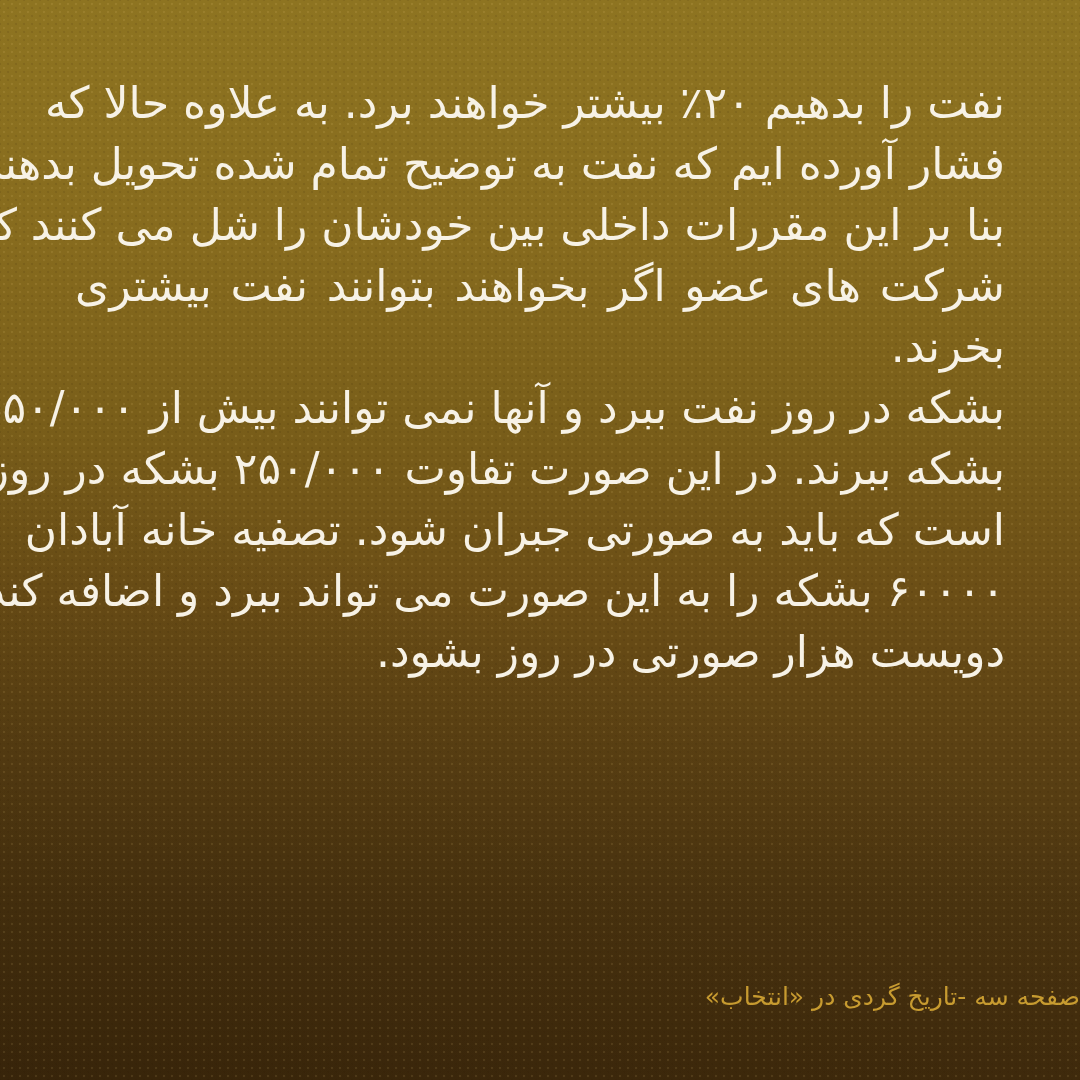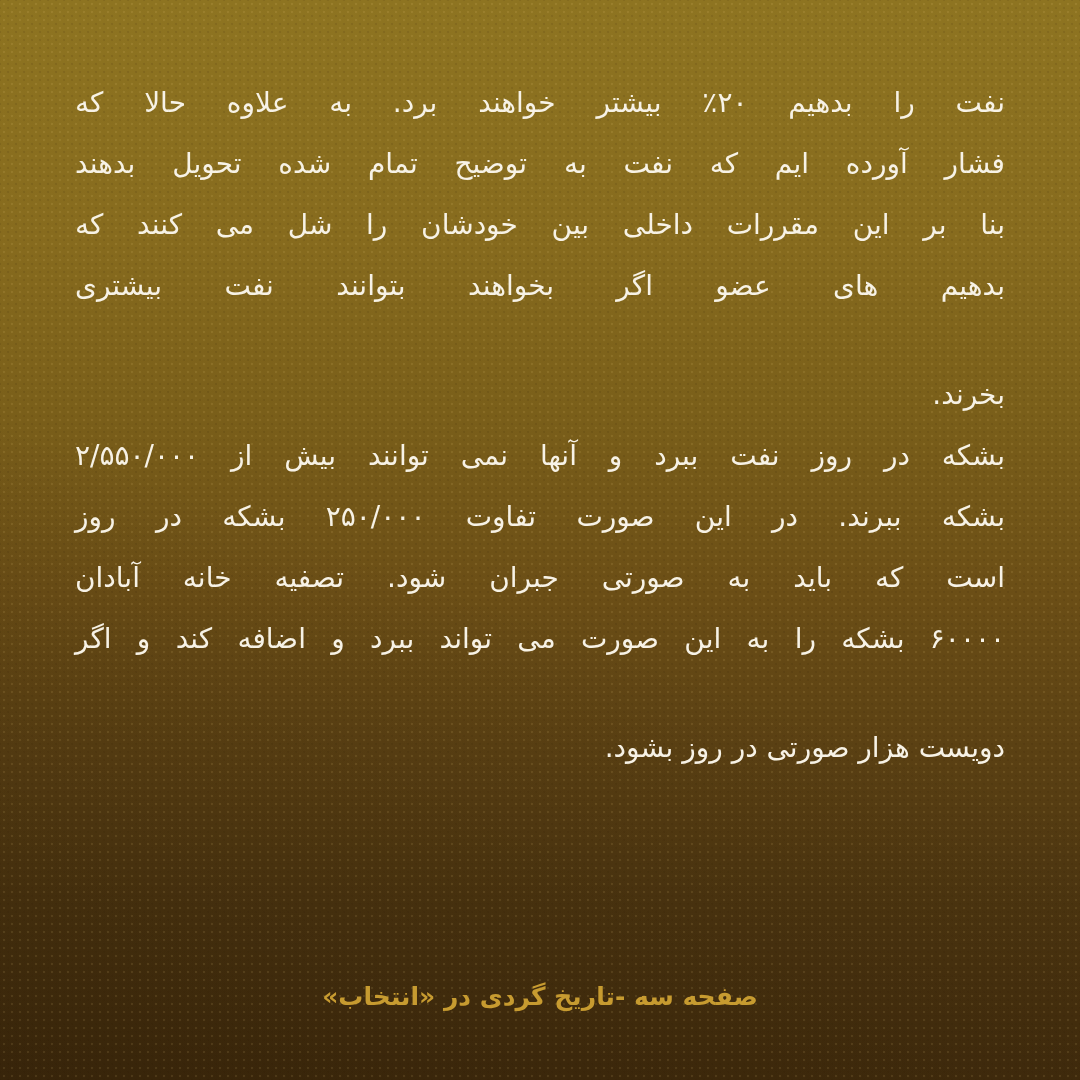--- a/index.html
+++ b/index.html
@@ -25,56 +25,54 @@
     position:absolute;inset:0;pointer-events:none;
     background-image:
       radial-gradient(rgba(255,225,140,0.10) 1px, rgba(0,0,0,0) 1.6px),
       radial-gradient(rgba(40,20,0,0.10) 1px, rgba(0,0,0,0) 1.6px);
     background-size:8px 8px, 8px 8px;
     background-position:0 0, 4px 4px;
   }
   .article{
     position:absolute;top:72px;right:75px;left:75px;
     color:var(--text-color,#f7f2e6);
-    font-size:28px;line-height:61px;
+    font-size:44px;line-height:61px;
     direction:rtl;
   }
   .line{
     text-align:justify;
     -moz-text-align-last:justify;
     text-align-last:justify;
     white-space:nowrap;
     height:61px;
   }
   .line.para-end{
     text-align:center;
     -moz-text-align-last:right;
     text-align-last:right;
-    margin-top:48px;
   }
   .footer{
     position:absolute;left:0;right:0;top:982px;
-    text-align:center;
-    font-weight:bold;
+    font-weight:normal;
     font-size:25px;
     color:var(--footer-color,#c79b30);
     direction:rtl;
   }
 </style>
 </head>
 <body>
 
 <div class="page">
   <div class="texture"></div>
 
   <div class="article">
       <div class="line">نفت را بدهیم ۲۰٪ بیشتر خواهند برد. به علاوه حالا که</div>
       <div class="line">فشار آورده ایم که نفت به توضیح تمام شده تحویل بدهند</div>
       <div class="line">بنا بر این مقررات داخلی بین خودشان را شل می کنند که</div>
-      <div class="line">بدهیم های عضو اگر بخواهند بتوانند نفت بیشتری</div>
+      <div class="line">شرکت های عضو اگر بخواهند بتوانند نفت بیشتری</div>
       <div class="line para-end">بخرند.</div>
       <div class="line">بشکه در روز نفت ببرد و آنها نمی توانند بیش از ۲/۵۵۰/۰۰۰</div>
       <div class="line">بشکه ببرند. در این صورت تفاوت ۲۵۰/۰۰۰ بشکه در روز</div>
       <div class="line">است که باید به صورتی جبران شود. تصفیه خانه آبادان</div>
       <div class="line">۶۰۰۰۰ بشکه را به این صورت می تواند ببرد و اضافه کند و اگر</div>
       <div class="line para-end">دویست هزار صورتی در روز بشود.</div>
     </div>
 
   <div class="footer">صفحه سه -تاریخ گردی در «انتخاب»</div>
 </div>

